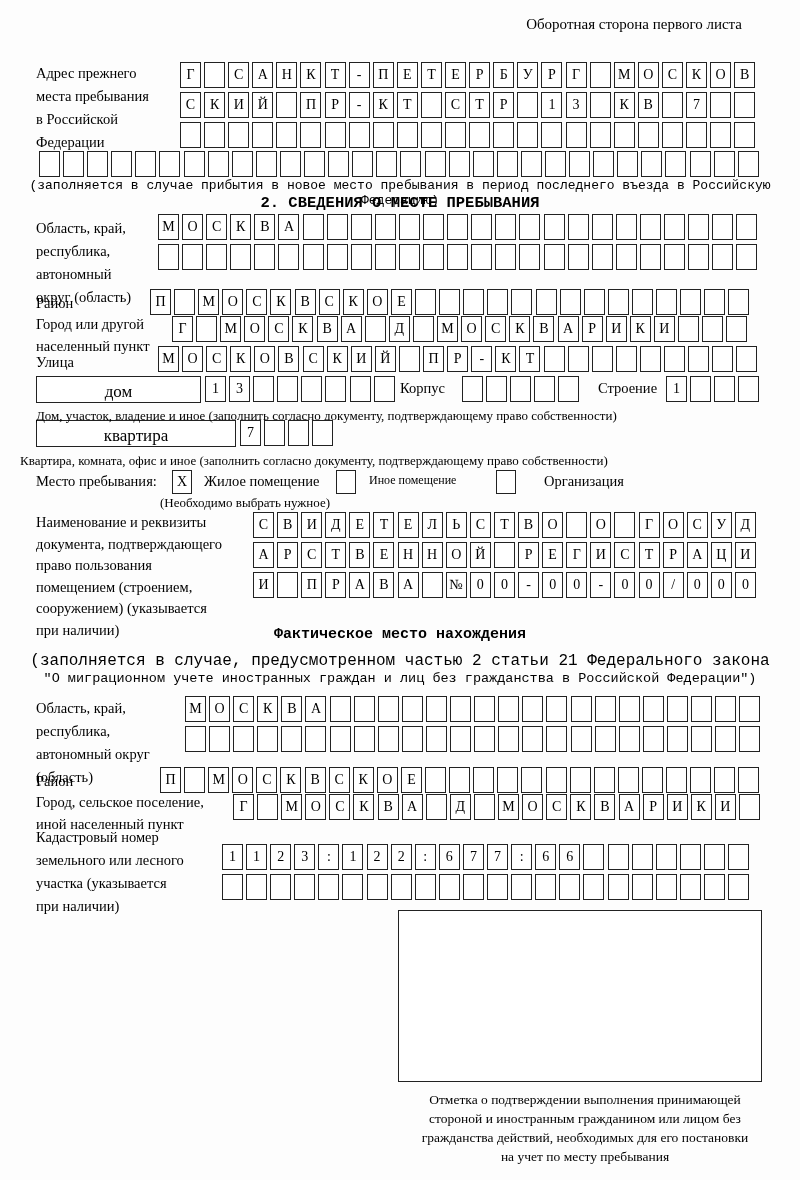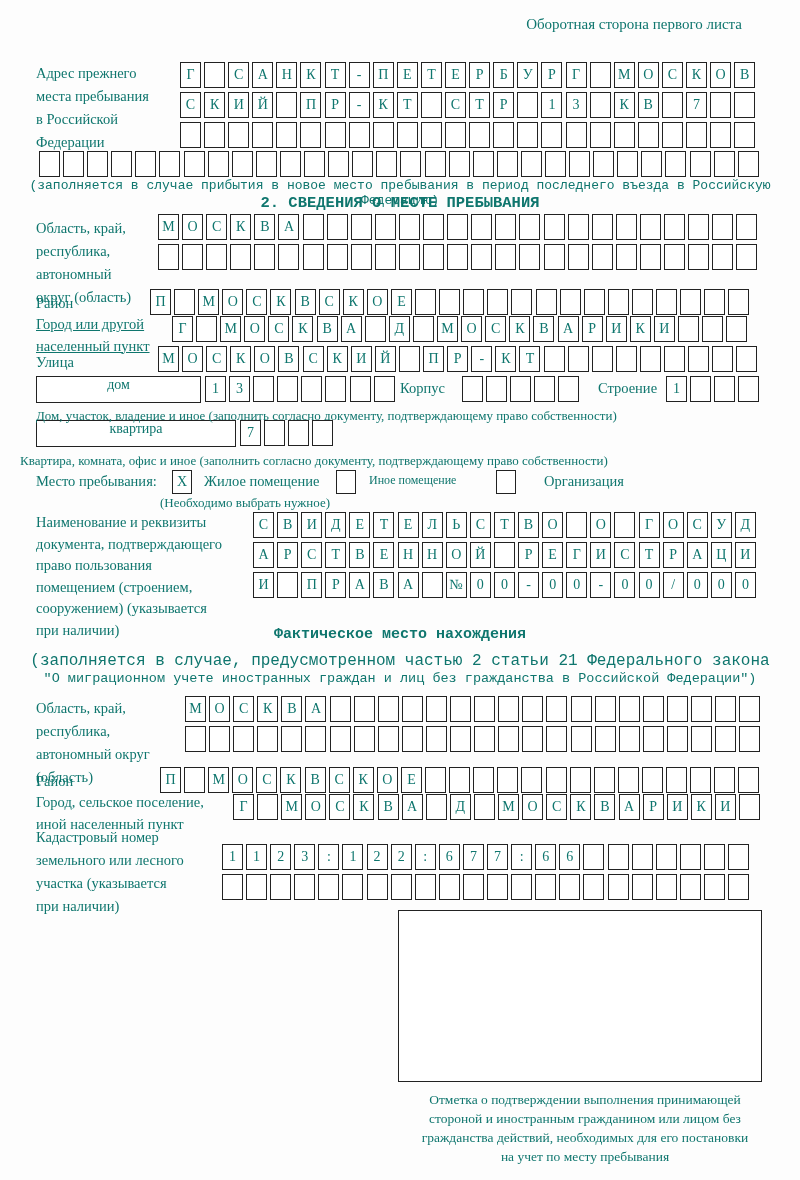--- a/index.html
+++ b/index.html
@@ -1,37 +1,37 @@
 <!DOCTYPE html>
 <html><head>
 <meta charset="utf-8">
 <style>
   html,body{margin:0;padding:0;background:#ffffff;}
   .page{
     position:relative;width:800px;height:1180px;margin:0 auto;
-    background:#fdfdfd;color:#0f766e;
+    background:#fdfdfd;color:#000000;
     font-family:"Liberation Serif","DejaVu Serif",serif;
     overflow:hidden;
   }
   .abs{position:absolute;}
   .label{font-size:14.5px;line-height:23px;white-space:pre-line;}
   .label-tight{font-size:14.5px;line-height:21.5px;white-space:pre-line;}
   .note{font-size:13px;white-space:pre-line;}
   .center{left:0;width:800px;text-align:center;font-family:Liberation Mono, monospace;}
   .bold{font-weight:bold;}
   .cellrow{position:absolute;display:flex;gap:3.1px;}
   .cell{
     box-sizing:border-box;flex:0 0 21px;width:21px;height:26px;
     border:1.6px solid #222;background:#fff;
     display:flex;align-items:center;justify-content:center;
     font-size:14px;line-height:1;
   }
   .boxfield{
     box-sizing:border-box;border:1.6px solid #222;background:#fff;
-    display:flex;align-items:flex-start;justify-content:center;font-size:14px;
+    display:flex;align-items:flex-end;justify-content:center;font-size:17px;
   }
   .checkbox{
     box-sizing:border-box;position:absolute;width:20px;height:24px;
     border:1.6px solid #222;background:#fff;display:flex;align-items:center;
     justify-content:center;font-size:14px;
   }
   .stampbox{box-sizing:border-box;border:1.8px solid #222;background:#fff;}
   .caption{font-size:13.5px;line-height:19px;text-align:center;white-space:pre-line;}
 </style>
 </head>
@@ -240,21 +240,21 @@
       <span class="cell"></span>
       <span class="cell"></span>
       <span class="cell"></span>
       <span class="cell"></span>
       <span class="cell"></span>
       <span class="cell"></span>
       <span class="cell"></span>
       <span class="cell"></span>
     </div>
 
-  <div class="abs label-tight" style="left:36px;top:314px;width:135px;text-decoration:underline;">Город или другой
+  <div class="abs label-tight" style="left:36px;top:314px;width:135px;">Город или другой
 населенный пункт</div>
   <div class="cellrow" style="left:172px;top:316px;">
       <span class="cell">Г</span>
       <span class="cell"></span>
       <span class="cell">М</span>
       <span class="cell">О</span>
       <span class="cell">С</span>
       <span class="cell">К</span>
       <span class="cell">В</span>
       <span class="cell">А</span>

